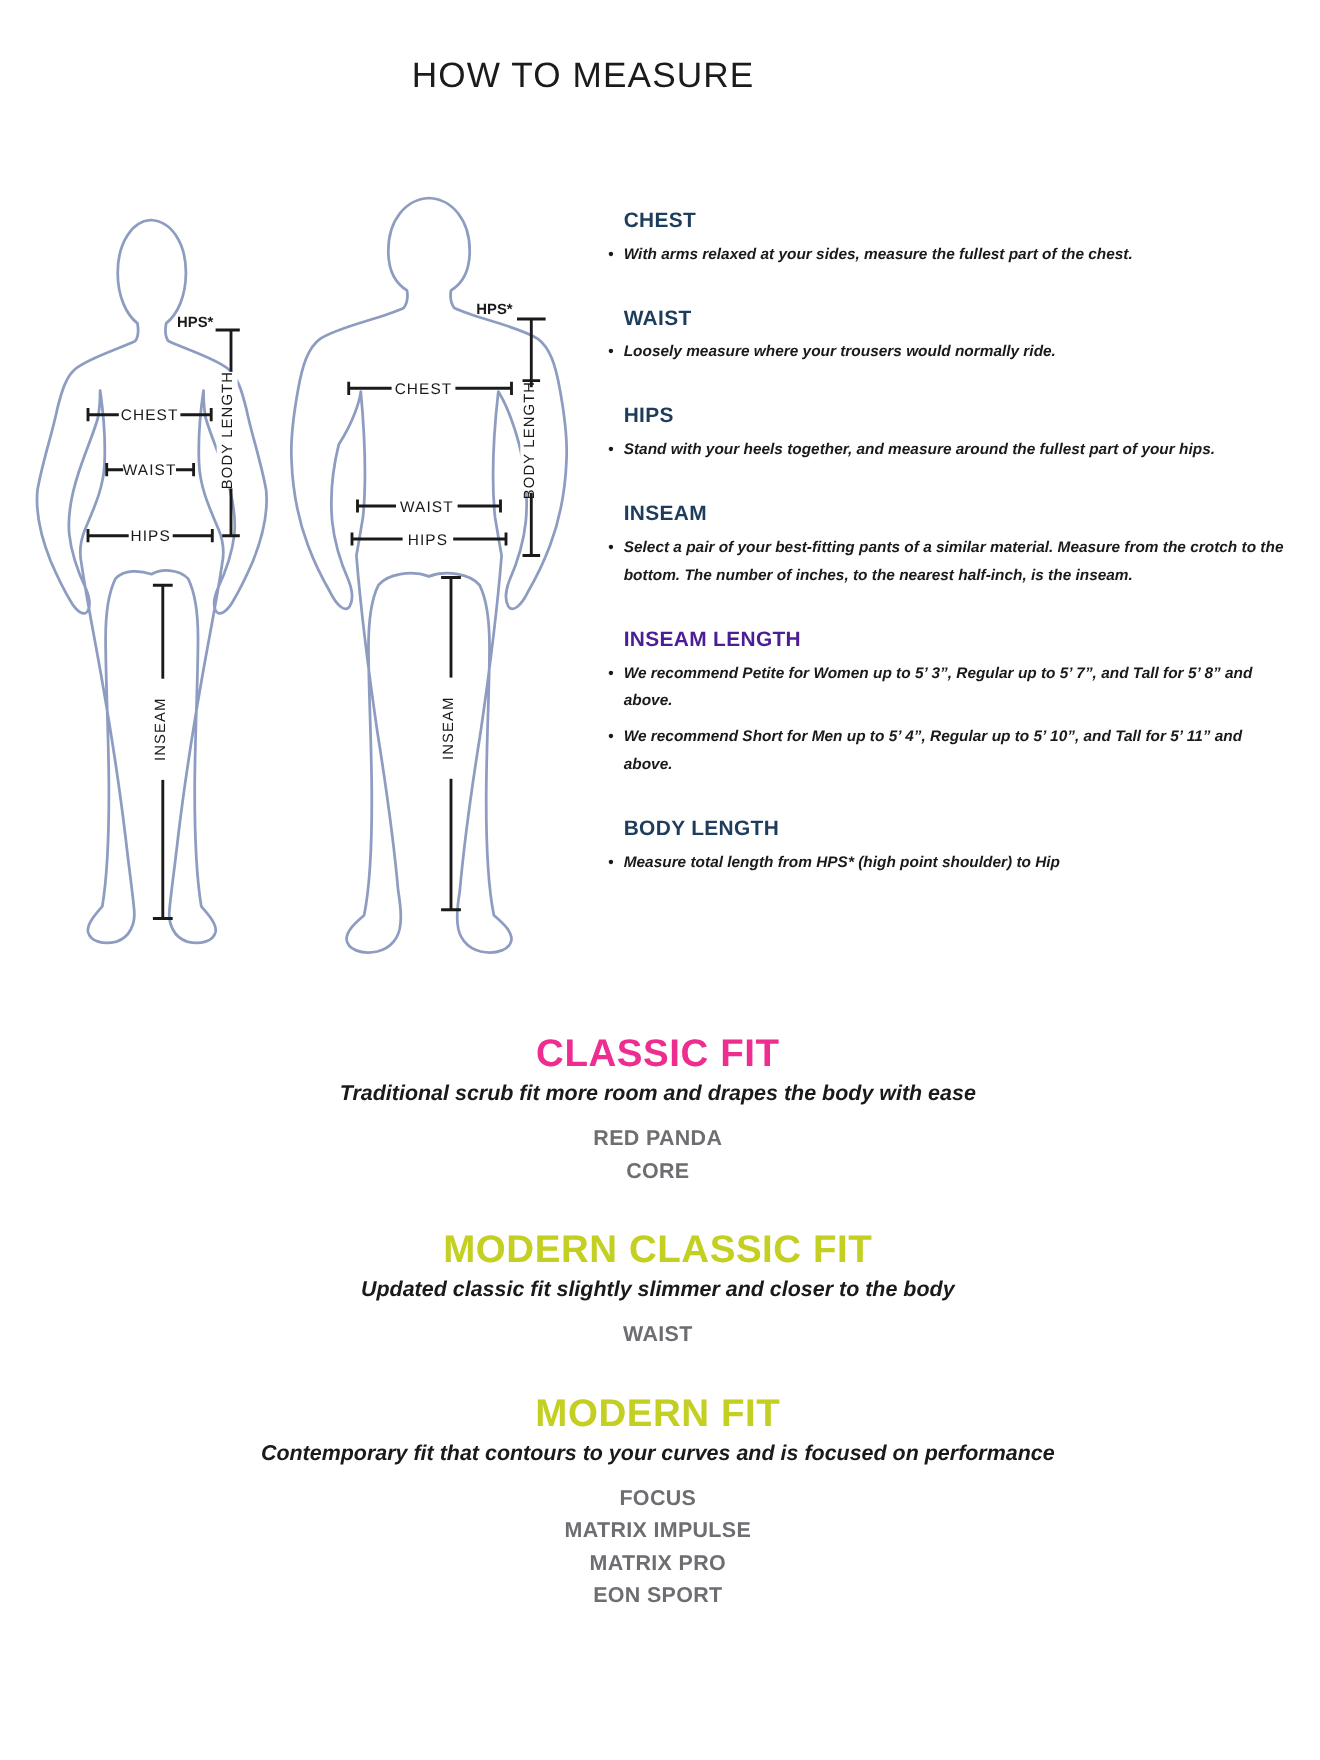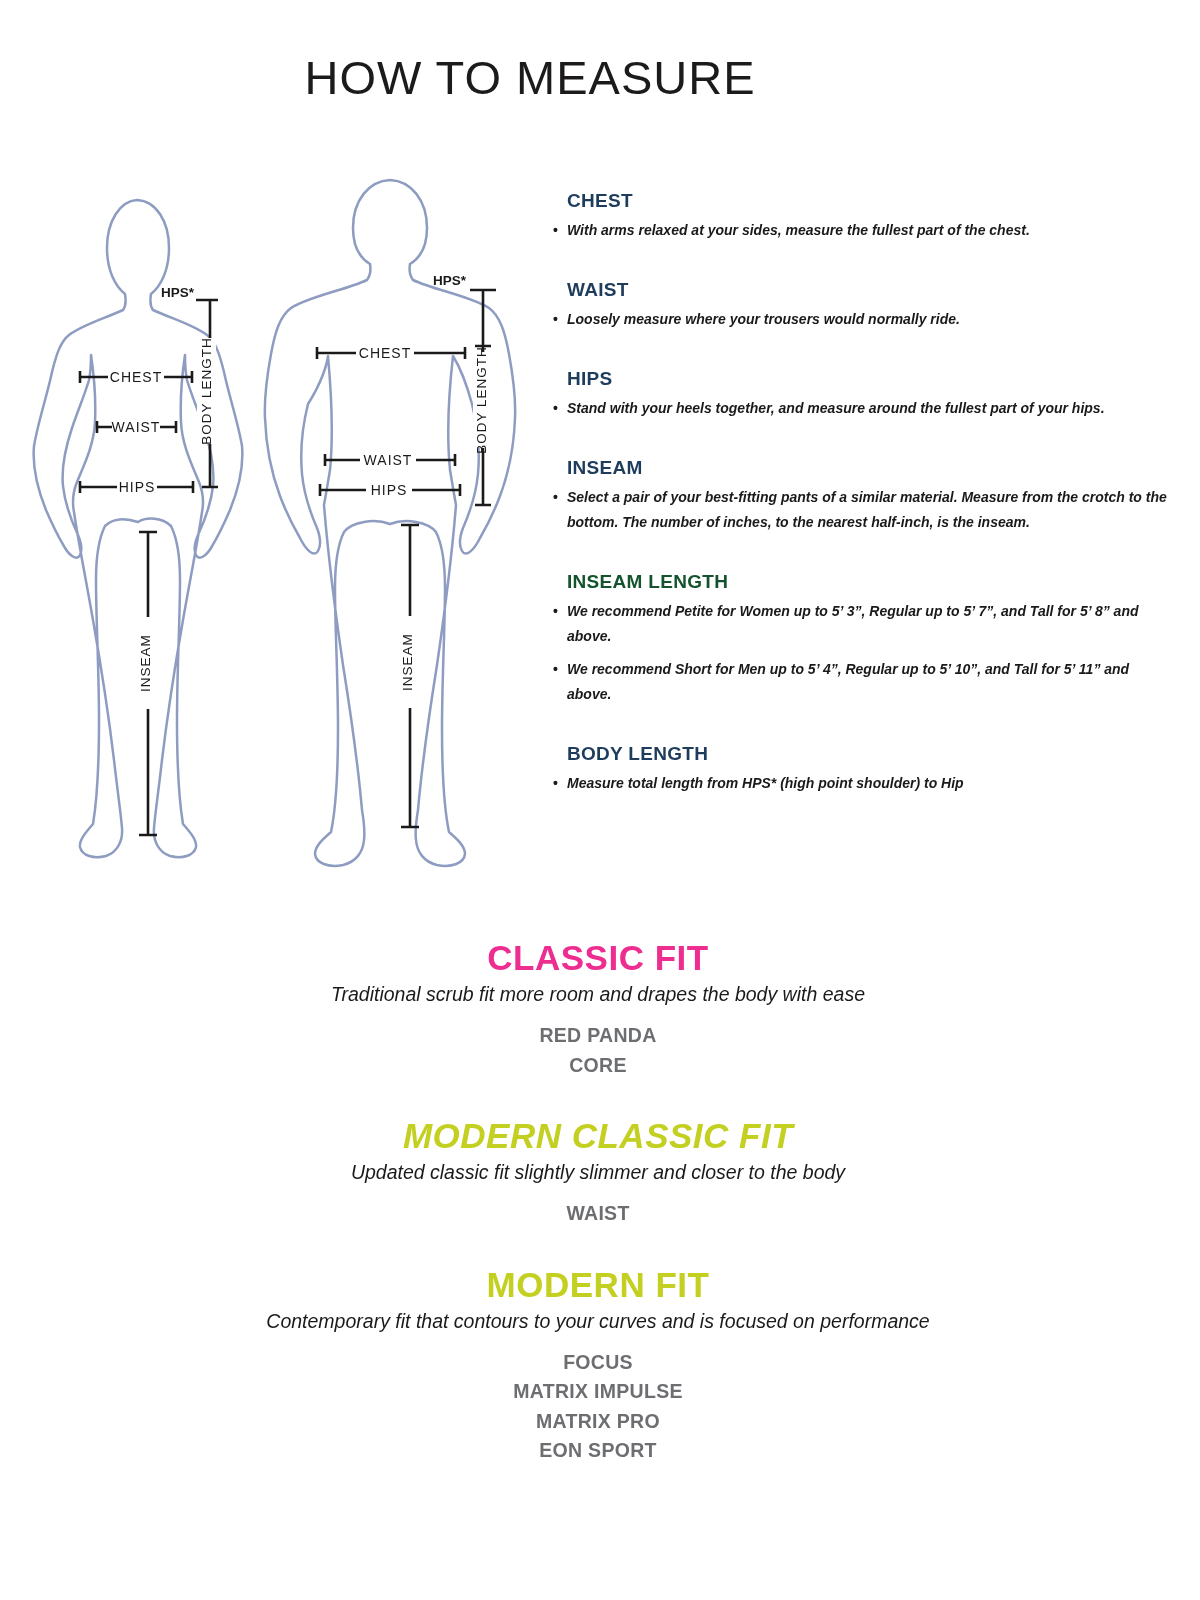--- a/index.html
+++ b/index.html
@@ -2,21 +2,21 @@
 <html><head>
 <meta charset="utf-8">
 <style>
   html,body{margin:0;padding:0;}
   body{
     width:1200px;height:1600px;position:relative;background:#ffffff;
     font-family:"Liberation Sans", sans-serif;color:#221f1f;overflow:hidden;
   }
   .page-title{
     position:absolute;top:50px;left:0;width:1060px;margin:0;
-    text-align:center;font-size:47px;font-weight:400;letter-spacing:1px;color:#1c1a1a;
+    text-align:center;font-size:32px;font-weight:400;letter-spacing:1px;color:#1c1a1a;
   }
   
   .diagram-svg{position:absolute;left:0;top:160px;width:540px;height:740px;}
   .meas-label{font-size:14px;letter-spacing:1px;fill:#1a1a1a;}
   .meas-label-v{font-size:13.5px;letter-spacing:1px;fill:#1a1a1a;}
   .hps-label{font-size:13.5px;font-weight:700;fill:#1a1a1a;}
   
   .instructions{position:absolute;left:553px;top:190px;width:618px;}
   .instr-section{margin:0 0 36px 0;}
   .instr-heading{
@@ -25,21 +25,21 @@
   }
   .bullet{
     position:relative;margin:0 0 8px 0;padding-left:14px;
     font-style:italic;font-weight:600;font-size:14px;line-height:25px;color:#1a1a1a;
   }
   .bullet::before{content:"\2022";position:absolute;left:0;top:0;font-style:normal;}
   
   .fits{position:absolute;top:936px;left:0;width:1196px;text-align:center;}
   .fit-block{margin:0 0 34px 0;}
   .fit-title{margin:0;font-size:35px;line-height:44px;font-weight:700;letter-spacing:0.5px;}
-  .fit-desc{margin:2px 0 0 0;font-style:italic;font-weight:400;font-size:19.5px;line-height:24px;color:#1a1a1a;}
+  .fit-desc{margin:2px 0 0 0;font-style:italic;font-weight:700;font-size:19.5px;line-height:24px;color:#1a1a1a;}
   .brand-list{list-style:none;margin:15px 0 0 0;padding:0;}
   .brand-list li{font-size:19.5px;line-height:29.5px;font-weight:700;color:#6d6e71;letter-spacing:0.3px;}
 </style>
 </head>
 <body>
 
 <h1 class="page-title">HOW TO MEASURE</h1>
 
 <svg class="diagram-svg" viewBox="0 0 540 740">
 
@@ -135,41 +135,41 @@
   </section>
   <section class="instr-section">
     <h2 class="instr-heading" style="color: rgb(30, 61, 92);">HIPS</h2>
     <p class="bullet">Stand with your heels together, and measure around the fullest part of your hips.</p>
   </section>
   <section class="instr-section">
     <h2 class="instr-heading" style="color: rgb(30, 61, 92);">INSEAM</h2>
     <p class="bullet">Select a pair of your best-fitting pants of a similar material. Measure from the crotch to the bottom. The number of inches, to the nearest half-inch, is the inseam.</p>
   </section>
   <section class="instr-section">
-    <h2 class="instr-heading" style="color: #14532d;">INSEAM LENGTH</h2>
+    <h2 class="instr-heading" style="color: #4c1d95;">INSEAM LENGTH</h2>
     <p class="bullet">We recommend Petite for Women up to 5’ 3”, Regular up to 5’ 7”, and Tall for 5’ 8” and above.</p>
     <p class="bullet">We recommend Short for Men up to 5’ 4”, Regular up to 5’ 10”, and Tall for 5’ 11” and above.</p>
   </section>
   <section class="instr-section">
     <h2 class="instr-heading" style="color: rgb(30, 61, 92);">BODY LENGTH</h2>
     <p class="bullet">Measure total length from HPS* (high point shoulder) to Hip</p>
   </section>
 </div>
 
 <div class="fits">
   <section class="fit-block">
     <h2 class="fit-title" style="color: rgb(238, 45, 144);">CLASSIC FIT</h2>
     <p class="fit-desc">Traditional scrub fit more room and drapes the body with ease</p>
     <ul class="brand-list">
       <li>RED PANDA</li>
       <li>CORE</li>
     </ul>
   </section>
   <section class="fit-block">
-    <h2 class="fit-title" style="color: rgb(195, 207, 33); font-style: italic;">MODERN CLASSIC FIT</h2>
+    <h2 class="fit-title" style="color: rgb(195, 207, 33);">MODERN CLASSIC FIT</h2>
     <p class="fit-desc">Updated classic fit slightly slimmer and closer to the body</p>
     <ul class="brand-list">
       <li>WAIST</li>
     </ul>
   </section>
   <section class="fit-block">
     <h2 class="fit-title" style="color: rgb(195, 207, 33);">MODERN FIT</h2>
     <p class="fit-desc">Contemporary fit that contours to your curves and is focused on performance</p>
     <ul class="brand-list">
       <li>FOCUS</li>

